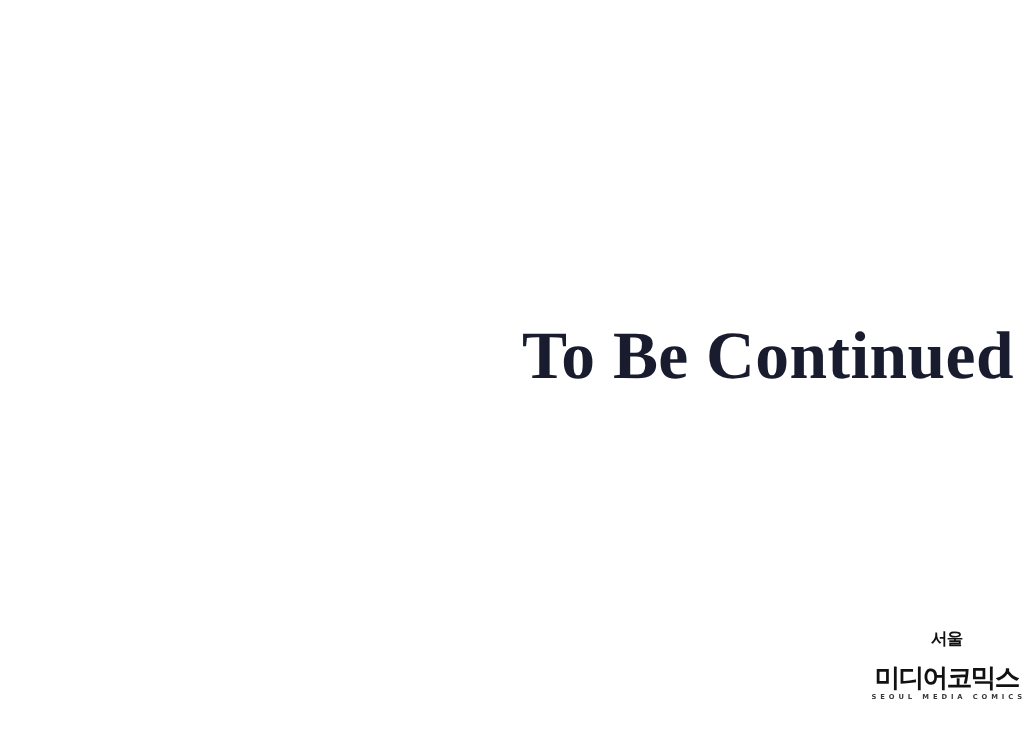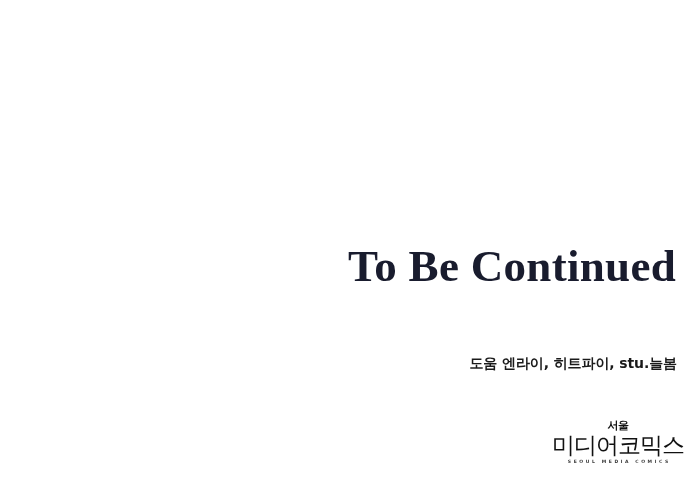--- a/index.html
+++ b/index.html
@@ -28,21 +28,21 @@
     left: 0;
     top: 0;
     width: 689px;
     height: 230px;
   }
 
   
   #title-block {
     position: absolute;
     left: 0;
-    top: 244px;
+    top: 215px;
     width: 676px;
     text-align: right;
   }
   #title-text {
     display: inline-block;
     font-family: "Liberation Serif", "DejaVu Serif", serif;
     font-size: 45px;
     font-weight: 700;
     line-height: 1.0;
     letter-spacing: 0.3px;
@@ -87,26 +87,26 @@
     font-family: "DejaVu Sans", "Liberation Sans", sans-serif;
     font-size: 11px;
     font-weight: 700;
     letter-spacing: -0.5px;
     color: #111111;
     line-height: 1.05;
   }
   #logo-line-2 {
     display: block;
     font-family: "DejaVu Sans", "Liberation Sans", sans-serif;
-    font-size: 23px;
-    font-weight: 400;
+    font-size: 17px;
+    font-weight: 700;
     letter-spacing: -1px;
     color: #111111;
     line-height: 1.05;
-    margin-top: 1px;
+    margin-top: 12px;
   }
   #logo-subtitle {
     display: block;
     font-family: "DejaVu Sans", "Liberation Sans", sans-serif;
     font-size: 4.5px;
     font-weight: 700;
     letter-spacing: 2.6px;
     color: #3a3a3a;
     margin-top: 3px;
     text-indent: 2.6px;
@@ -117,23 +117,20 @@
 <body>
 
 <div id="panel">
 
   <div id="blank-area"></div>
 
   <div id="title-block">
     <span id="title-text">To Be Continued</span>
   </div>
 
-  <div id="credits-block">
-    <span id="credits-text">도움 엔라이, 히트파이, stu.늘봄</span>
-  </div>
 
   <div id="publisher-logo">
     <span class="logo-inner">
       <span id="logo-line-1">서울</span>
       <span id="logo-line-2">미디어코믹스</span>
       <span id="logo-subtitle">SEOUL MEDIA COMICS</span>
     </span>
   </div>
 
 </div>

